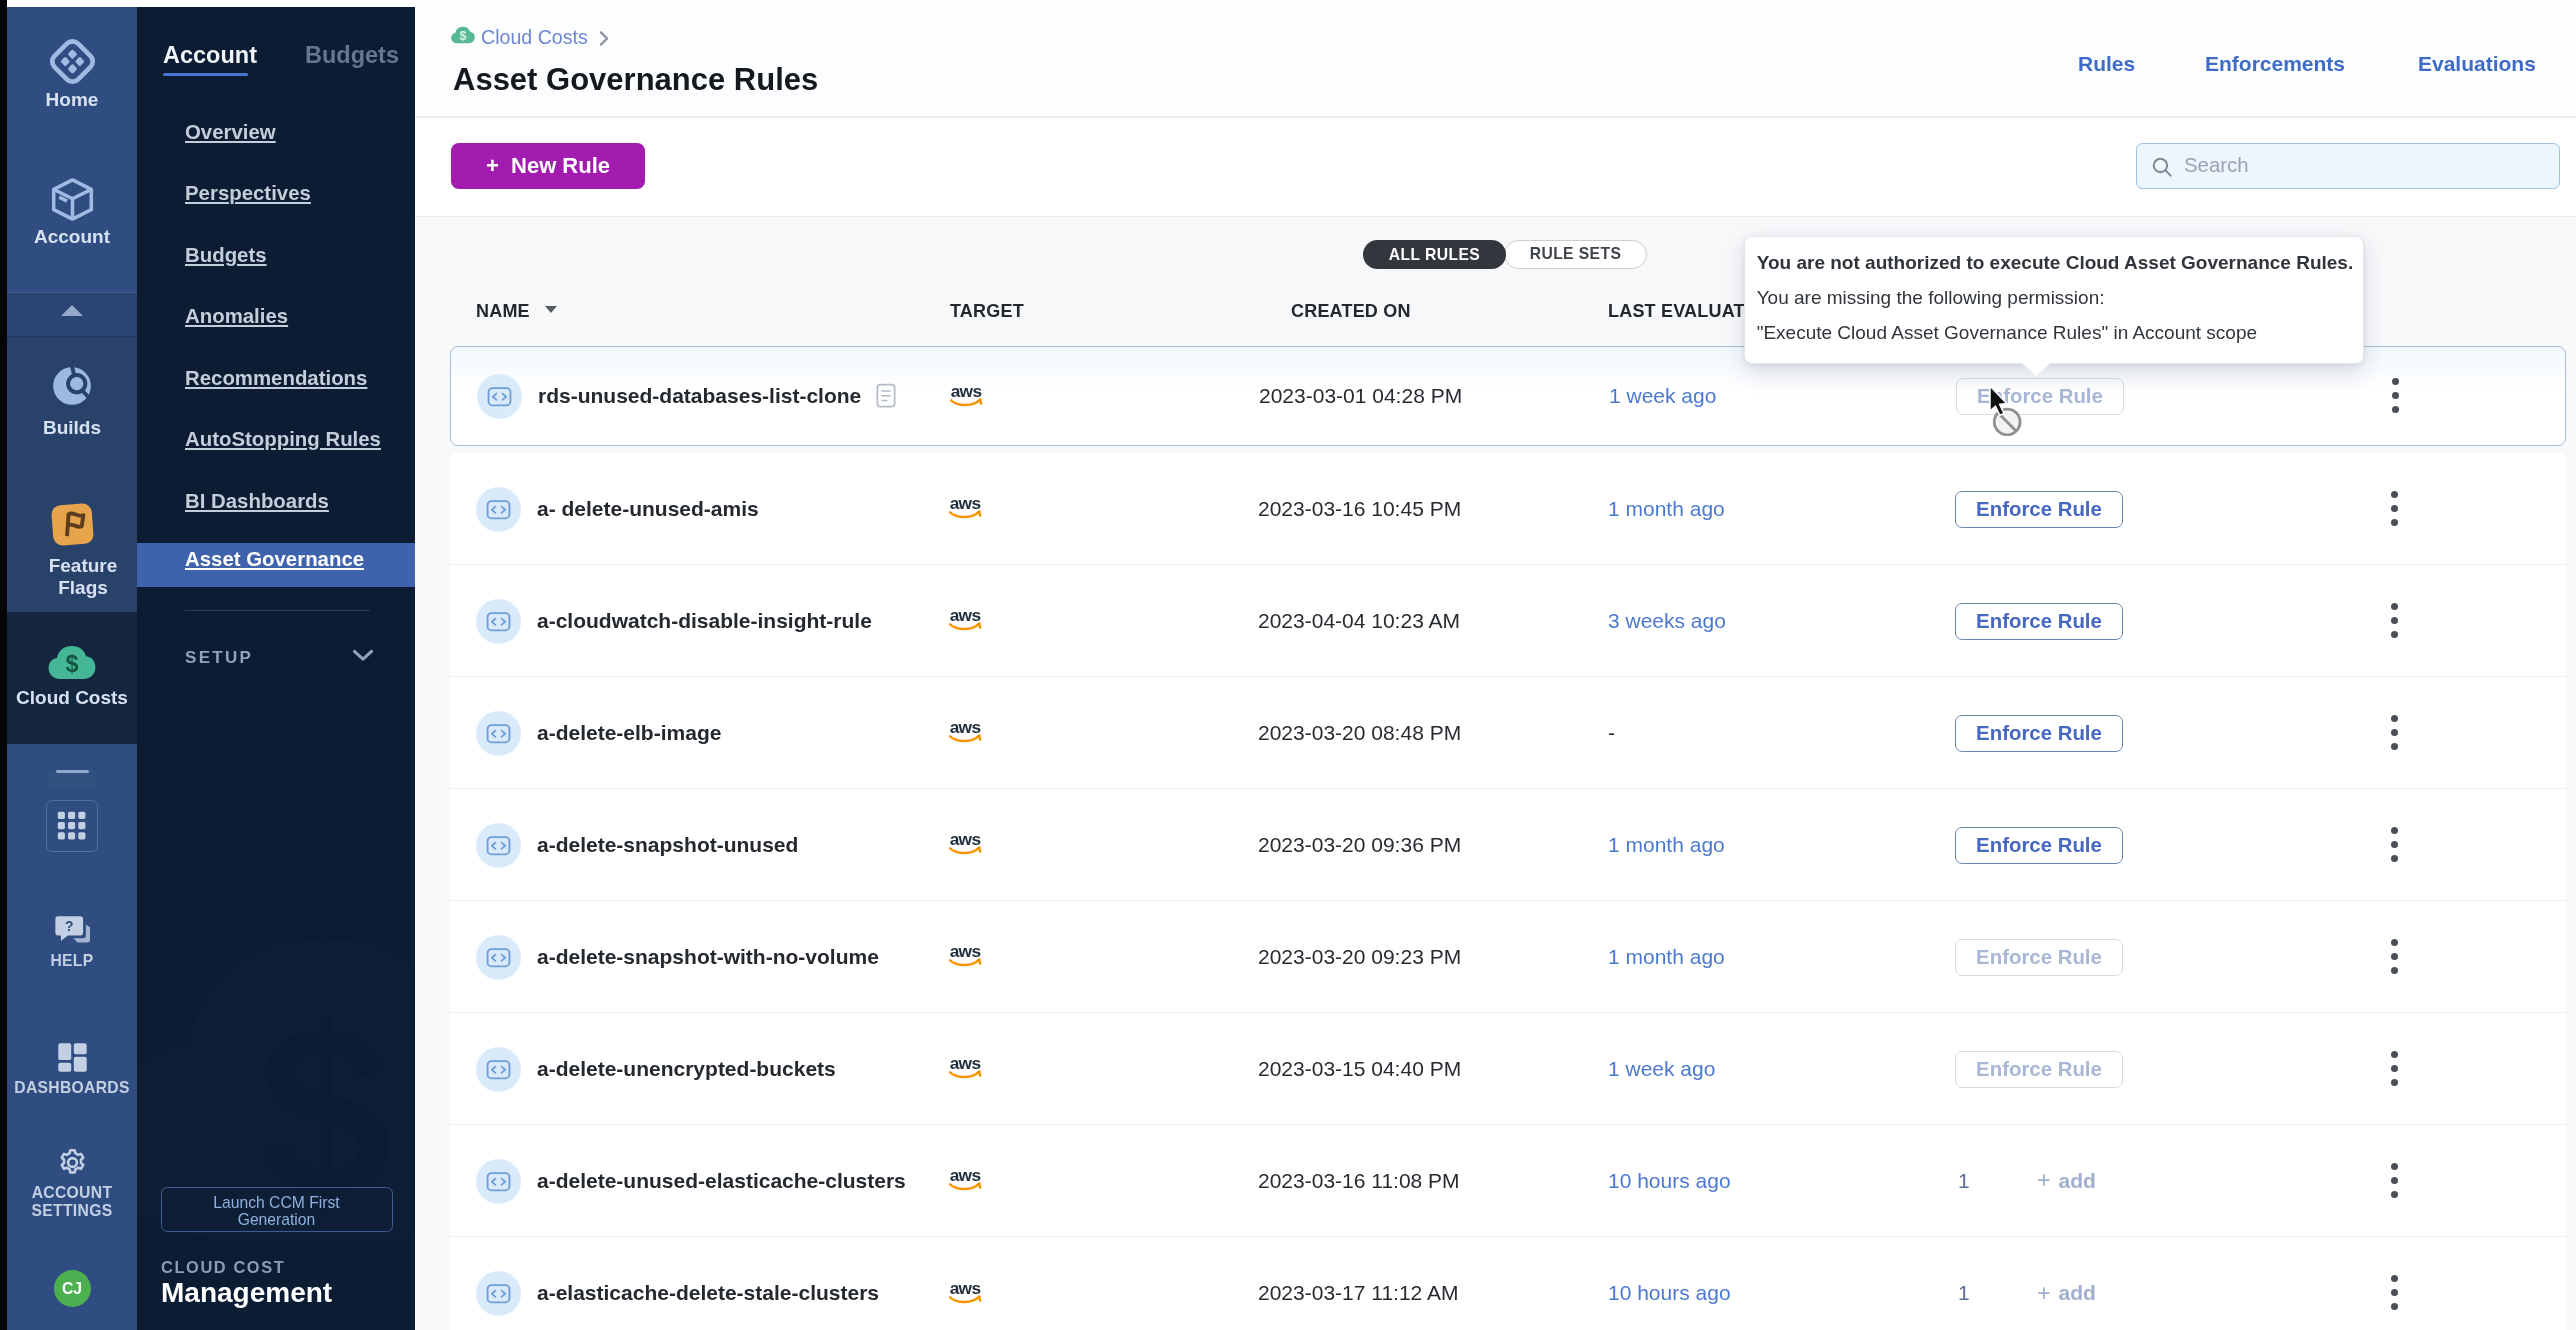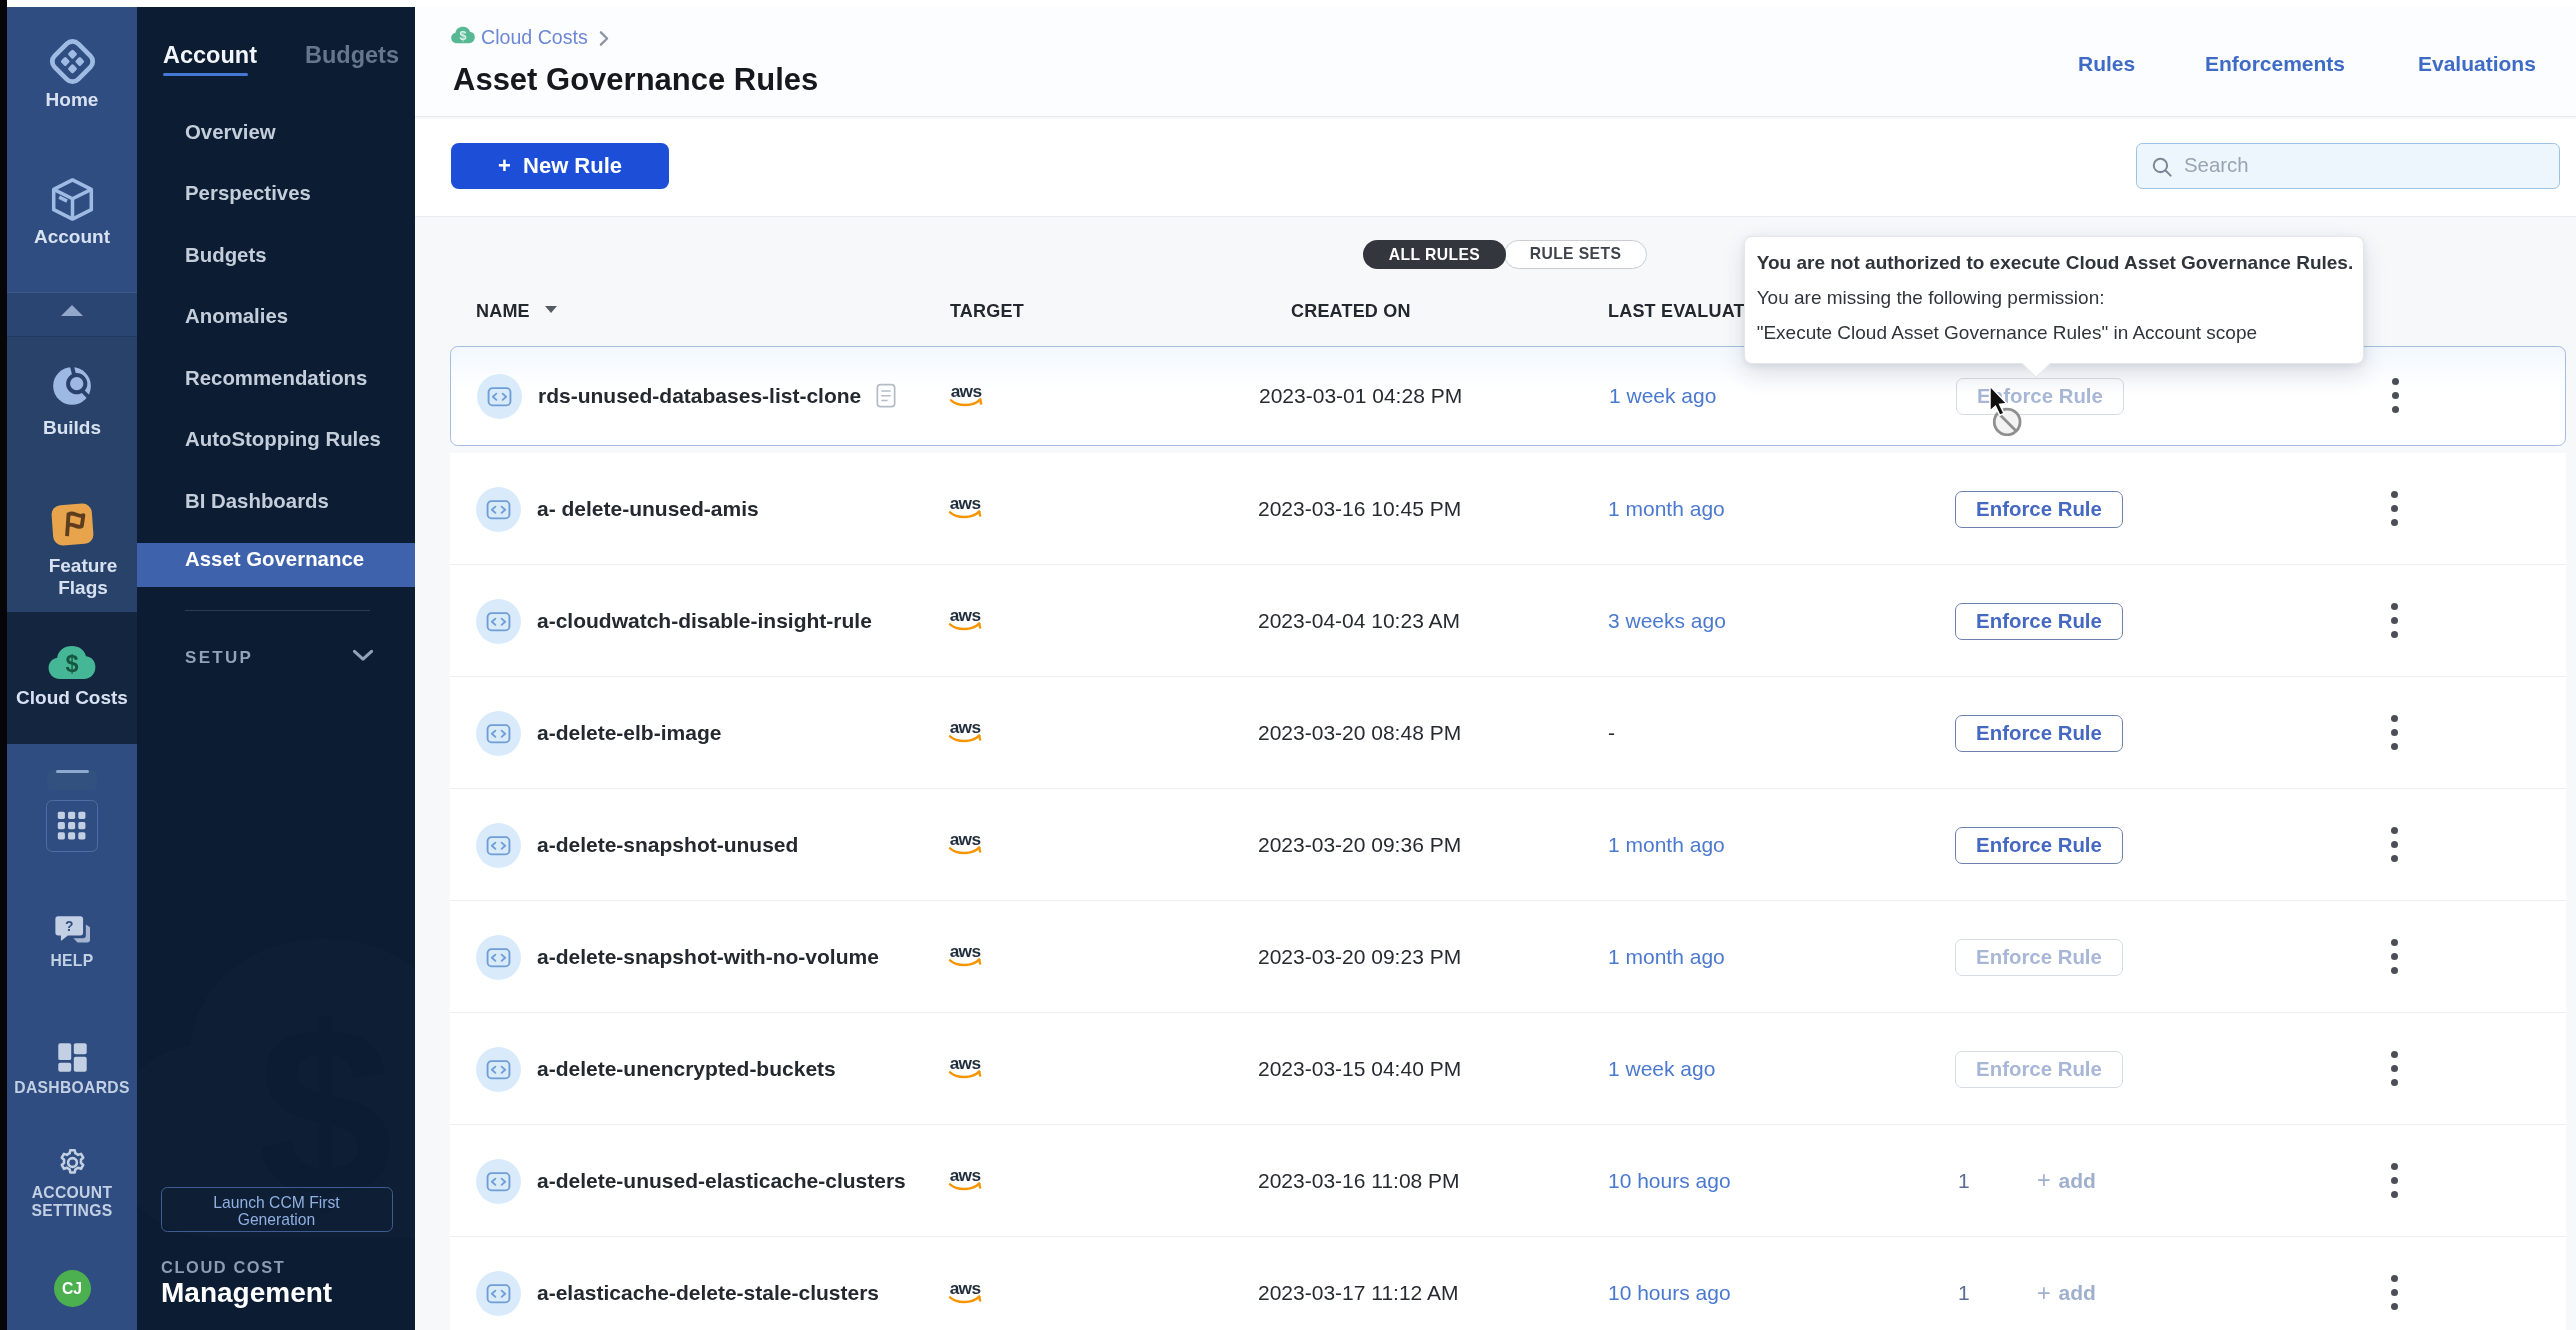--- a/index.html
+++ b/index.html
@@ -12,32 +12,32 @@
 
   
   #rail { left:7px; top:7px; width:130px; height:1324px; background:#2f4d80; z-index:30; }
   .railsec { position:absolute; left:0; width:130px; }
   .railitem { position:absolute; left:0; width:130px; text-align:center; color:#cfdcef; }
   .railitem .lbl { font-weight:bold; font-size:19px; color:#d7e1f1; }
   .railitem .lblsm { font-weight:bold; font-size:15.7px; color:#c3d0e4; letter-spacing:0.3px; }
 
   
   #subnav { left:137px; top:7px; width:278px; height:1324px; background:#0c1c32; z-index:30; overflow:hidden; }
-  .navitem { position:absolute; left:48px; font-size:20.4px; color:#c4cdda; font-weight:bold; }
+  .navitem { position:absolute; left:48px; font-size:20.4px; color:#c4cdda; font-weight:bold;text-decoration:underline; }
   #asset-sel { position:absolute; left:0px; width:278px; height:44px; background:#3e63ac; }
 
   
   #main { left:415px; top:7px; width:2161px; height:1324px; background:#f7f8fa; z-index:10; }
   #band1 { position:absolute; left:0; top:0; width:2161px; height:110px; background:#fcfdfe; border-bottom:1.6px solid #e7e9ec; }
   #band2 { position:absolute; left:0; top:112px; width:2161px; height:98px; background:#ffffff; border-bottom:1.6px solid #e9ebee; }
 
   #title { position:absolute; left:38px; top:55px; font-size:31px; font-weight:bold; color:#15191e; letter-spacing:0px; }
   .toplink { position:absolute; top:45px; font-size:21px; font-weight:600; color:#3e6bc6; }
 
-  #newrule { position:absolute; left:36px; top:23.5px; width:218px; height:46px; background:#1d4ed8; border-radius:7.8px; color:#fff; font-size:22px; font-weight:bold; text-align:center; line-height:45px; }
+  #newrule { position:absolute; left:36px; top:23.5px; width:194px; height:46px; background:#a21caf; border-radius:7.8px; color:#fff; font-size:22px; font-weight:bold; text-align:center; line-height:45px; }
   #search { position:absolute; left:1721px; top:23.5px; width:424px; height:46px; background:#edf6fd; border:1.6px solid #9cc2e3; border-radius:6.3px; color:#98a4b3; font-size:20.4px; line-height:43px; }
 
   
   #pills { position:absolute; left:948px; top:233px; height:29px; }
   .pill { position:absolute; top:0; height:29px; border-radius:15px; font-size:15.7px; font-weight:bold; letter-spacing:0.4px; text-align:center; }
 
   
   .th { position:absolute; top:294px; font-size:18px; font-weight:bold; color:#23272e; letter-spacing:0.2px; }
   .row { position:absolute; left:35px; width:2116px; height:112px; background:#ffffff; border-bottom:1.6px solid #edeff2; }
   .ricon { position:absolute; left:26px; top:34px; width:45px; height:45px; border-radius:50%; background:#d9ebfb; }

